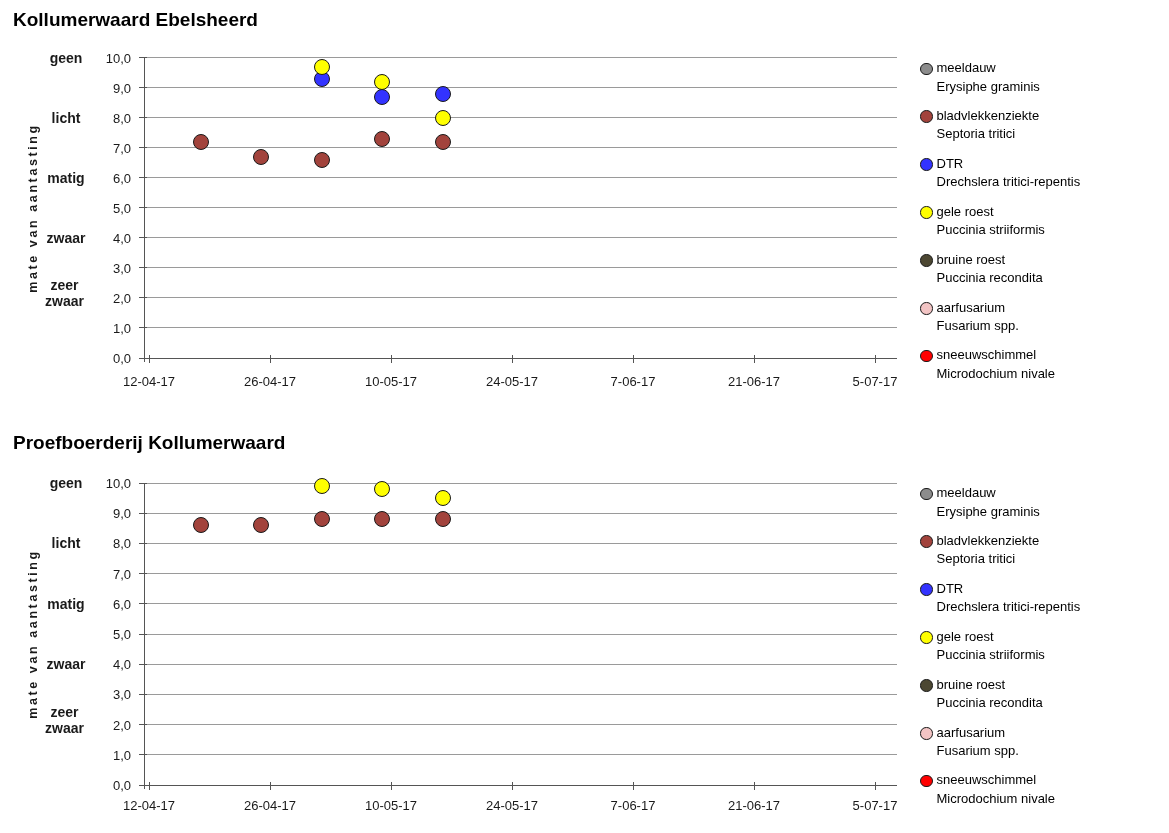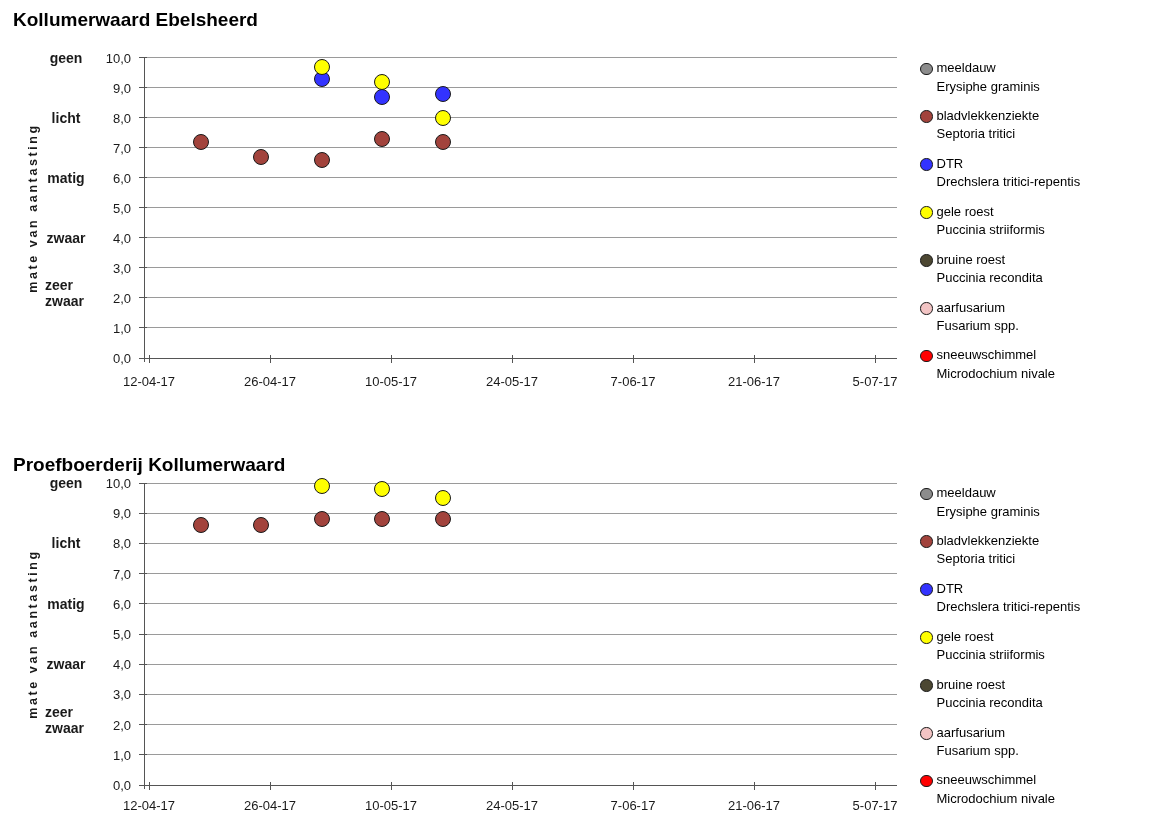--- a/index.html
+++ b/index.html
@@ -21,21 +21,21 @@
   .tick-y{position:absolute;width:8px;height:1px;background:#555555;}
   .tick-x{position:absolute;width:1px;height:8px;background:#555555;}
   .ynum{
     position:absolute;width:42px;text-align:right;font-size:13px;
     transform:translateY(-50%);color:#1a1a1a;white-space:nowrap;
   }
   .sev{
     position:absolute;font-size:14px;font-weight:bold;color:#1a1a1a;
     transform:translate(-50%,-50%);text-align:center;white-space:nowrap;
   }
-  .sev.wrap{transform:translateY(-50%);text-align:left;}
+  .sev.wrap{transform:translateY(-50%);text-align:center;}
   .xdate{
     position:absolute;font-size:13px;color:#1a1a1a;
     transform:translateX(-50%);white-space:nowrap;
   }
   .point{
     position:absolute;width:16px;height:16px;border:1.2px solid #1a1a1a;
     border-radius:50%;transform:translate(-50%,-50%);box-sizing:border-box;
   }
   .legend-item{
     position:absolute;display:flex;gap:4px;font-size:13px;line-height:18.5px;
@@ -168,21 +168,21 @@
           <div class="legend-dot" style="background: rgb(255, 0, 0);"></div>
           <div>
             <div>sneeuwschimmel</div>
             <div>Microdochium nivale</div>
           </div>
         </div>
       </div>
   </section>
 
   <section>
-    <h2 class="chart-title" style="top:454px">Proefboerderij Kollumerwaard</h2>
+    <h2 class="chart-title" style="top:432px">Proefboerderij Kollumerwaard</h2>
     <div class="ylabel" style="left:33px;top:634px;transform:translate(-50%,-50%) rotate(-90deg);">mate van aantasting</div>
     <div id="chart1">
         <div class="gridline" style="left: 143.5px; width: 753.5px; top: 754.3px;"></div>
         <div class="gridline" style="left: 143.5px; width: 753.5px; top: 724.1px;"></div>
         <div class="gridline" style="left: 143.5px; width: 753.5px; top: 693.9px;"></div>
         <div class="gridline" style="left: 143.5px; width: 753.5px; top: 663.7px;"></div>
         <div class="gridline" style="left: 143.5px; width: 753.5px; top: 633.5px;"></div>
         <div class="gridline" style="left: 143.5px; width: 753.5px; top: 603.3px;"></div>
         <div class="gridline" style="left: 143.5px; width: 753.5px; top: 573.1px;"></div>
         <div class="gridline" style="left: 143.5px; width: 753.5px; top: 542.9px;"></div>

